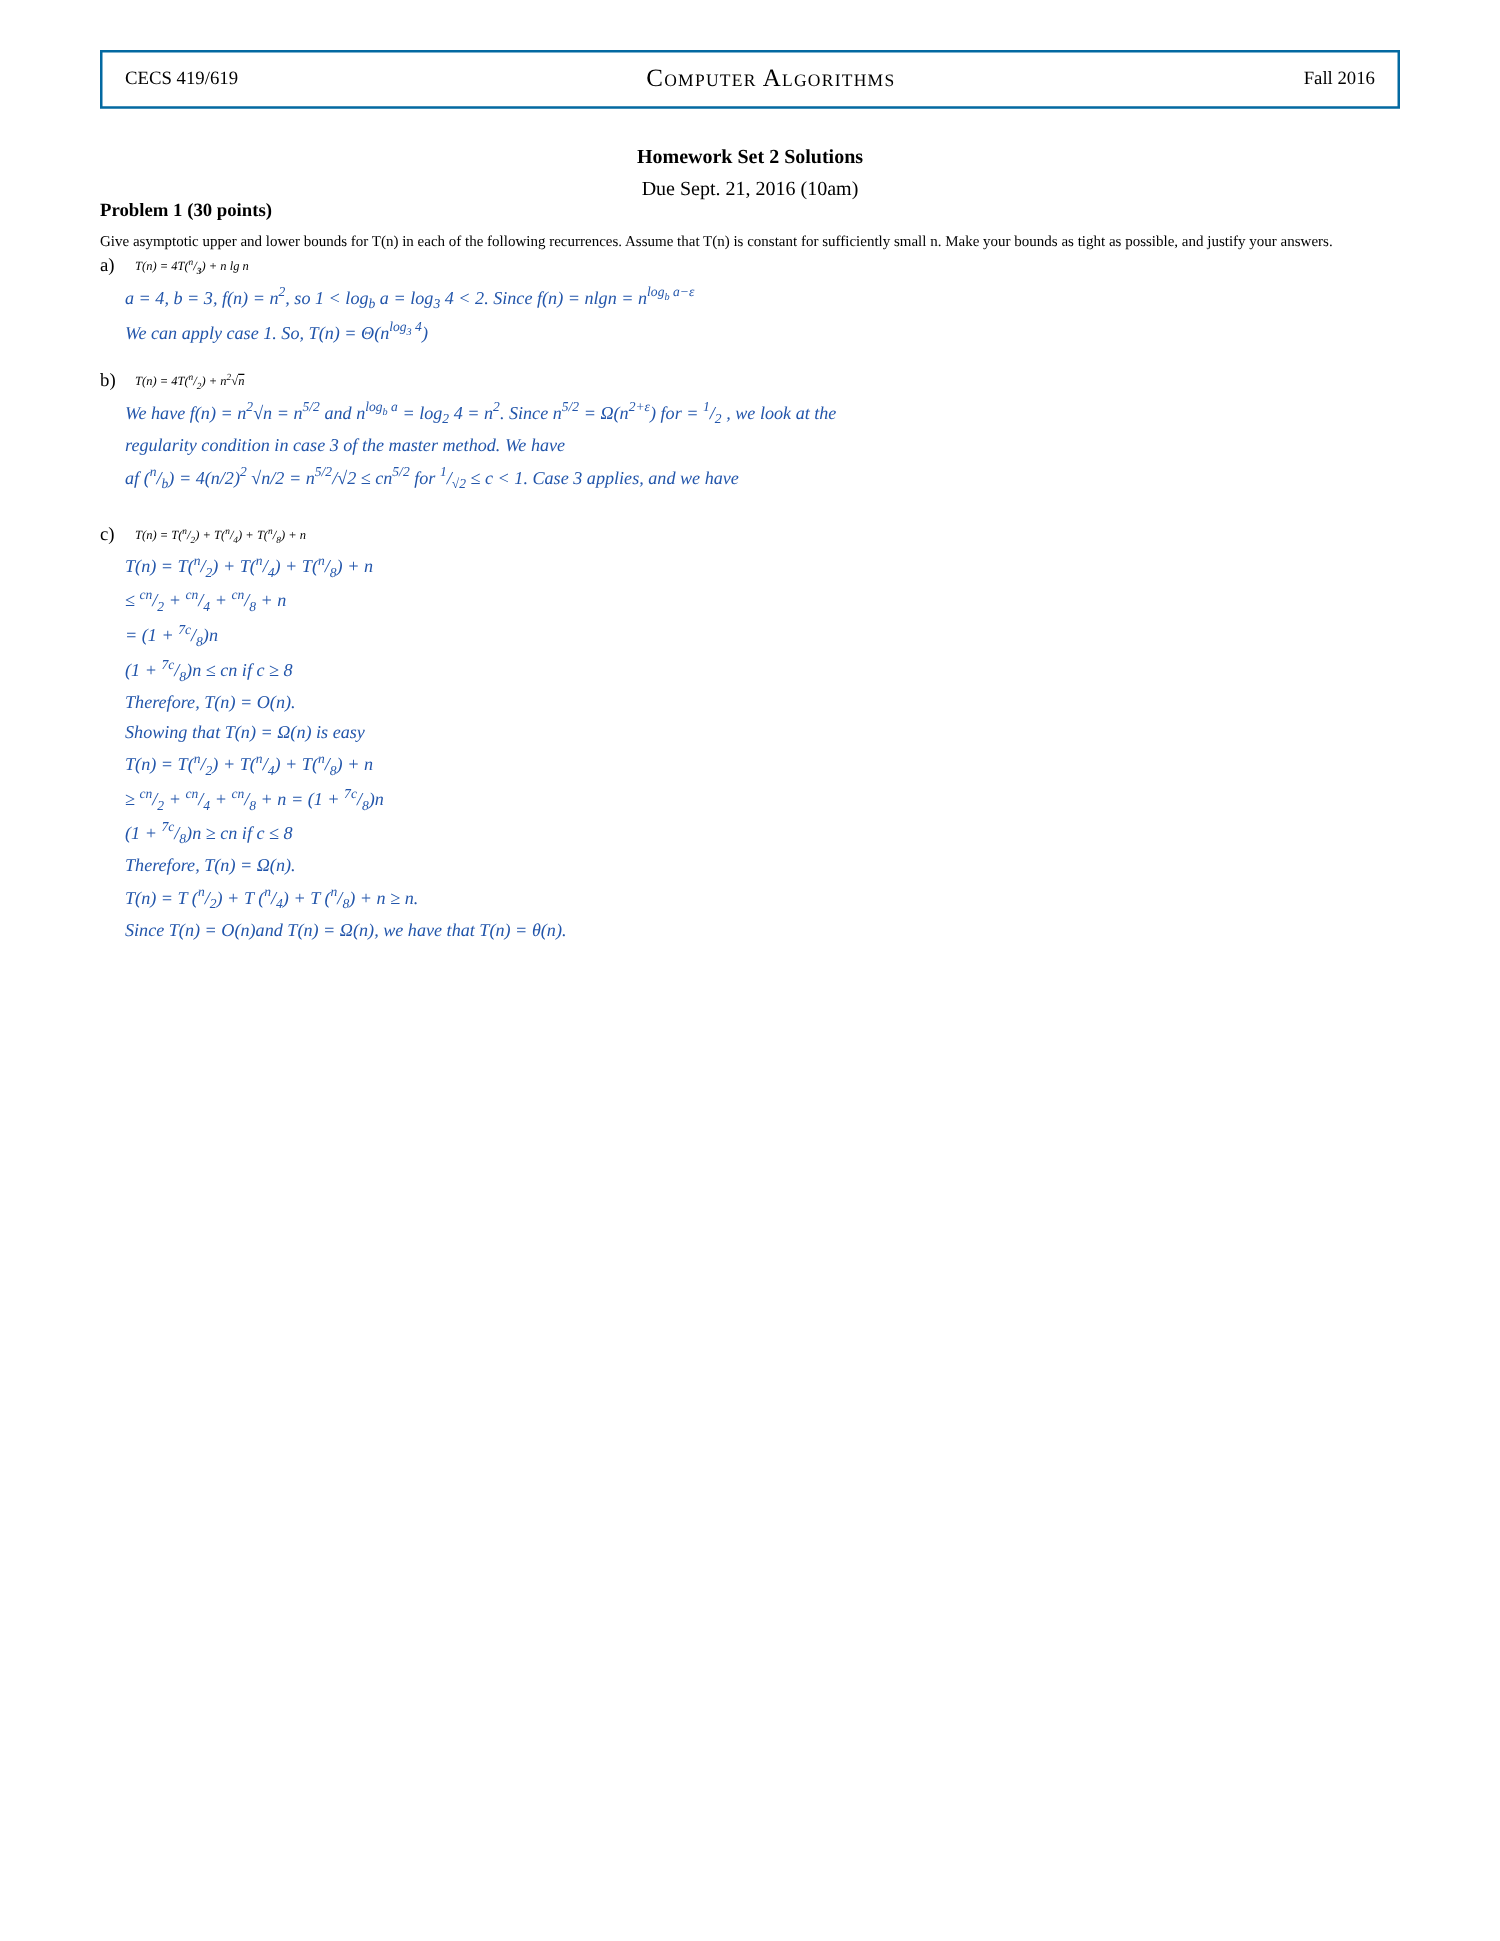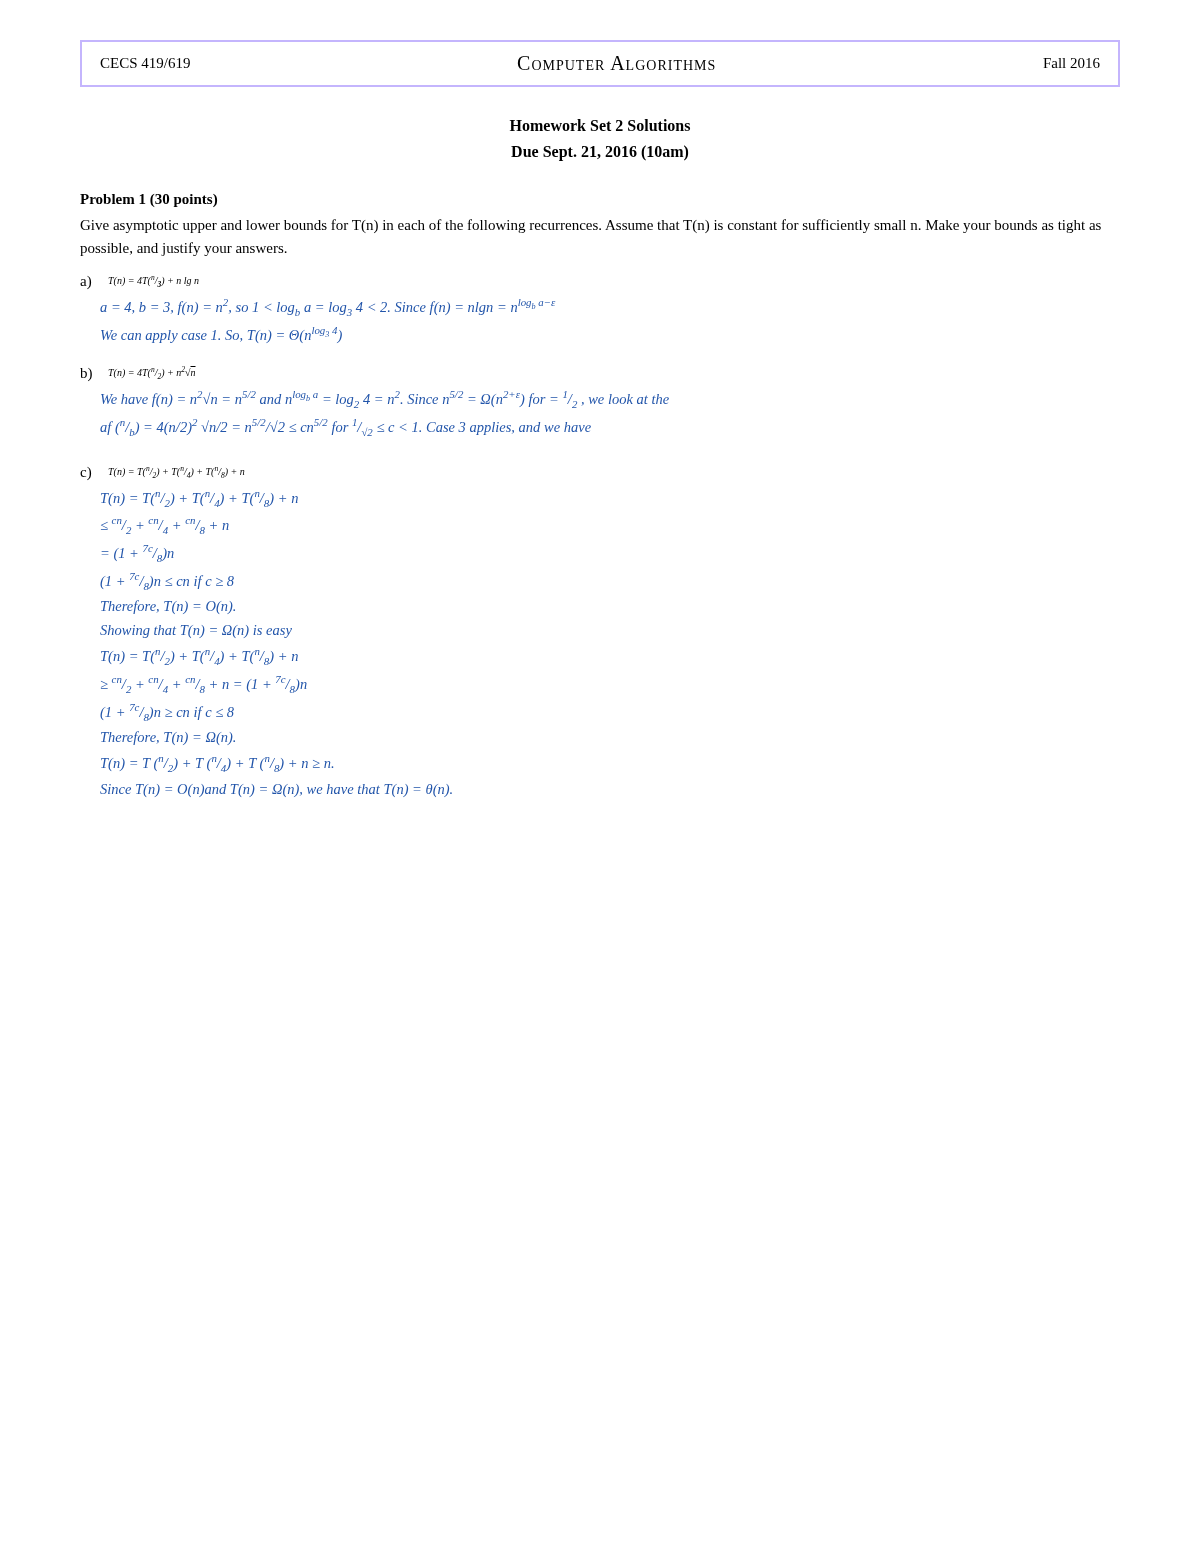--- a/index.html
+++ b/index.html
@@ -7,21 +7,21 @@
       background: #fff;
       font-family: 'Times New Roman', Times, serif;
       font-size: 15px;
       color: #000;
       width: 1200px;
       min-height: 1553px;
       padding: 40px 80px;
     }
 
     .page-header {
-      border: 2px solid #c4b5fd;
+      border: 2px solid #0369a1;
       display: flex;
       align-items: center;
       justify-content: space-between;
       padding: 10px 18px;
       margin-bottom: 30px;
     }
 
     .header-left, .header-right {
       font-size: 15px;
       font-family: 'Times New Roman', Times, serif;
@@ -37,34 +37,33 @@
 
     .doc-title {
       text-align: center;
       font-weight: bold;
       font-size: 16px;
       margin-bottom: 8px;
     }
 
     .doc-due {
       text-align: center;
-      font-weight: bold;
+      font-weight: normal;
       font-size: 16px;
-      margin-bottom: 30px;
     }
 
     .problem-heading {
       font-weight: bold;
       font-size: 15px;
       margin-bottom: 6px;
     }
 
     .problem-description {
-      font-size: 15px;
-      margin-bottom: 14px;
+      font-size: 12px;
+      margin-bottom: 3px;
       line-height: 1.5;
     }
 
     .problem-section {
       margin-bottom: 30px;
     }
 
     .solution-text {
       color: #2255aa;
       font-style: italic;
@@ -132,20 +131,21 @@
   </div>
 
   <div class="part-row" style="margin-top:18px;">
     <span class="part-id">b)</span>
     <span class="part-formula math-display">
       <i>T</i>(<i>n</i>) = 4<i>T</i>(<sup><i>n</i></sup>/<sub>2</sub>) + <i>n</i><sup>2</sup>√<span style="text-decoration:overline"><i>n</i></span>
     </span>
   </div>
   <div class="solution-text indent">
     <div class="line">We have <i>f</i>(<i>n</i>) = <i>n</i><sup>2</sup>√<i>n</i> = <i>n</i><sup>5/2</sup> and <i>n</i><sup>log<sub>b</sub> a</sup> = log<sub>2</sub> 4 = <i>n</i><sup>2</sup>. Since <i>n</i><sup>5/2</sup> = Ω(<i>n</i><sup>2+ε</sup>) for = <sup>1</sup>/<sub>2</sub> , we look at the</div>
+    <div class="line">regularity condition in case 3 of the master method. We have</div>
     <div class="line"><i>af</i> (<sup><i>n</i></sup>/<sub><i>b</i></sub>) = 4(<i>n</i>/2)<sup>2</sup> √<i>n/2</i> = <i>n</i><sup>5/2</sup>/√2 ≤ <i>cn</i><sup>5/2</sup> for <sup>1</sup>/<sub>√2</sub> ≤ <i>c</i> &lt; 1. Case 3 applies, and we have</div>
   </div>
 
   <div class="part-row" style="margin-top:22px;">
     <span class="part-id">c)</span>
     <span class="part-formula math-display">
       <i>T</i>(<i>n</i>) = <i>T</i>(<sup><i>n</i></sup>/<sub>2</sub>) + <i>T</i>(<sup><i>n</i></sup>/<sub>4</sub>) + <i>T</i>(<sup><i>n</i></sup>/<sub>8</sub>) + <i>n</i>
     </span>
   </div>
   <div class="solution-text indent">

